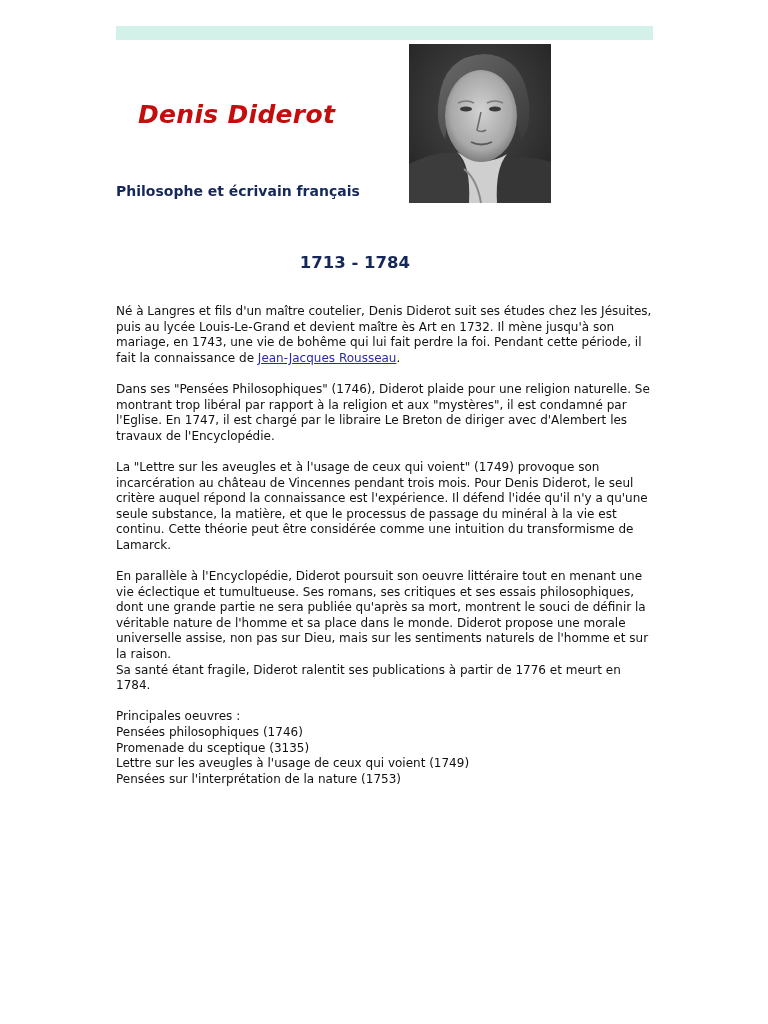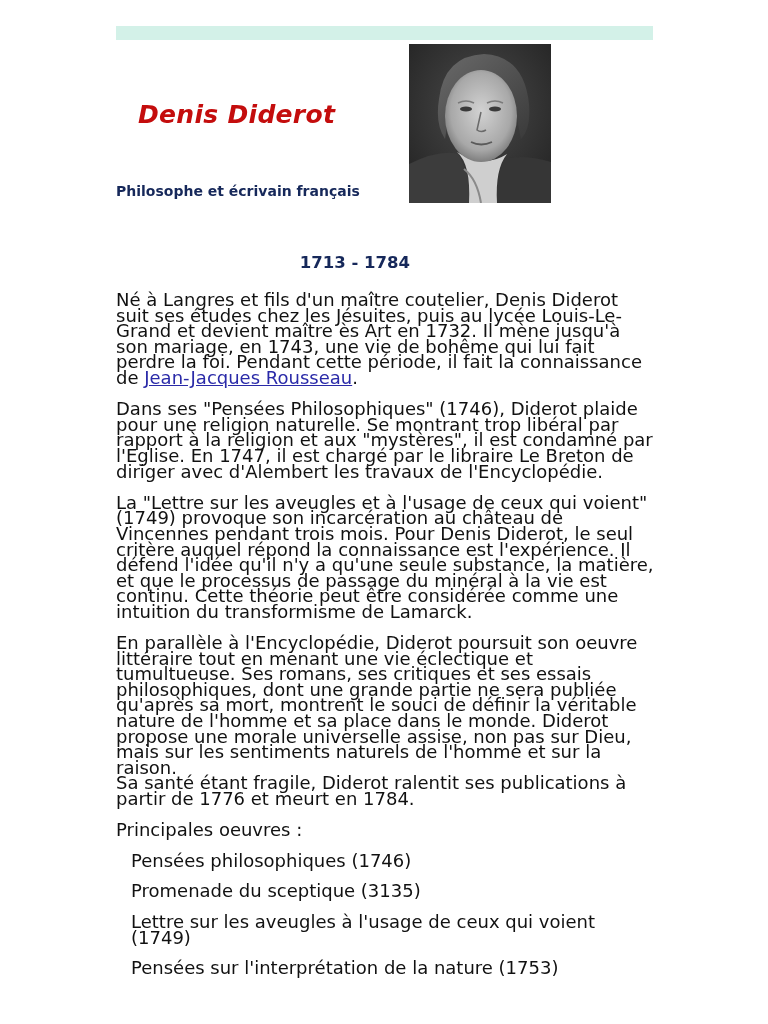--- a/index.html
+++ b/index.html
@@ -70,39 +70,39 @@
       top: 44px;
       width: 142px;
       height: 159px;
       overflow: hidden;
       background: #2a2a2a;
     }
     .portrait svg { display: block; }
     .content {
       position: absolute;
       left: 116px;
-      top: 292px;
+      top: 304px;
       width: 540px;
-      font-size: 18px;
+      font-size: 12px;
       line-height: 15.6px;
       color: #111111;
     }
     .content p {
       margin: 0 0 15.6px 0;
     }
     .content a {
       color: #2a2aa8;
       text-decoration: underline;
     }
     .works-list {
       margin: 0;
       padding: 0;
       list-style: none;
     }
-    .works-list li { margin: 15px; padding: 0; }
+    .works-list li { margin: 0; padding: 0; }
   </style>
 </head>
 <body>
 
 <div class="top-bar"></div>
 
 <div class="header-left">
   <h1 class="title">Denis Diderot</h1>
   <p class="subtitle">Philosophe et écrivain français</p>
   <p class="dates">1713 - 1784</p>

